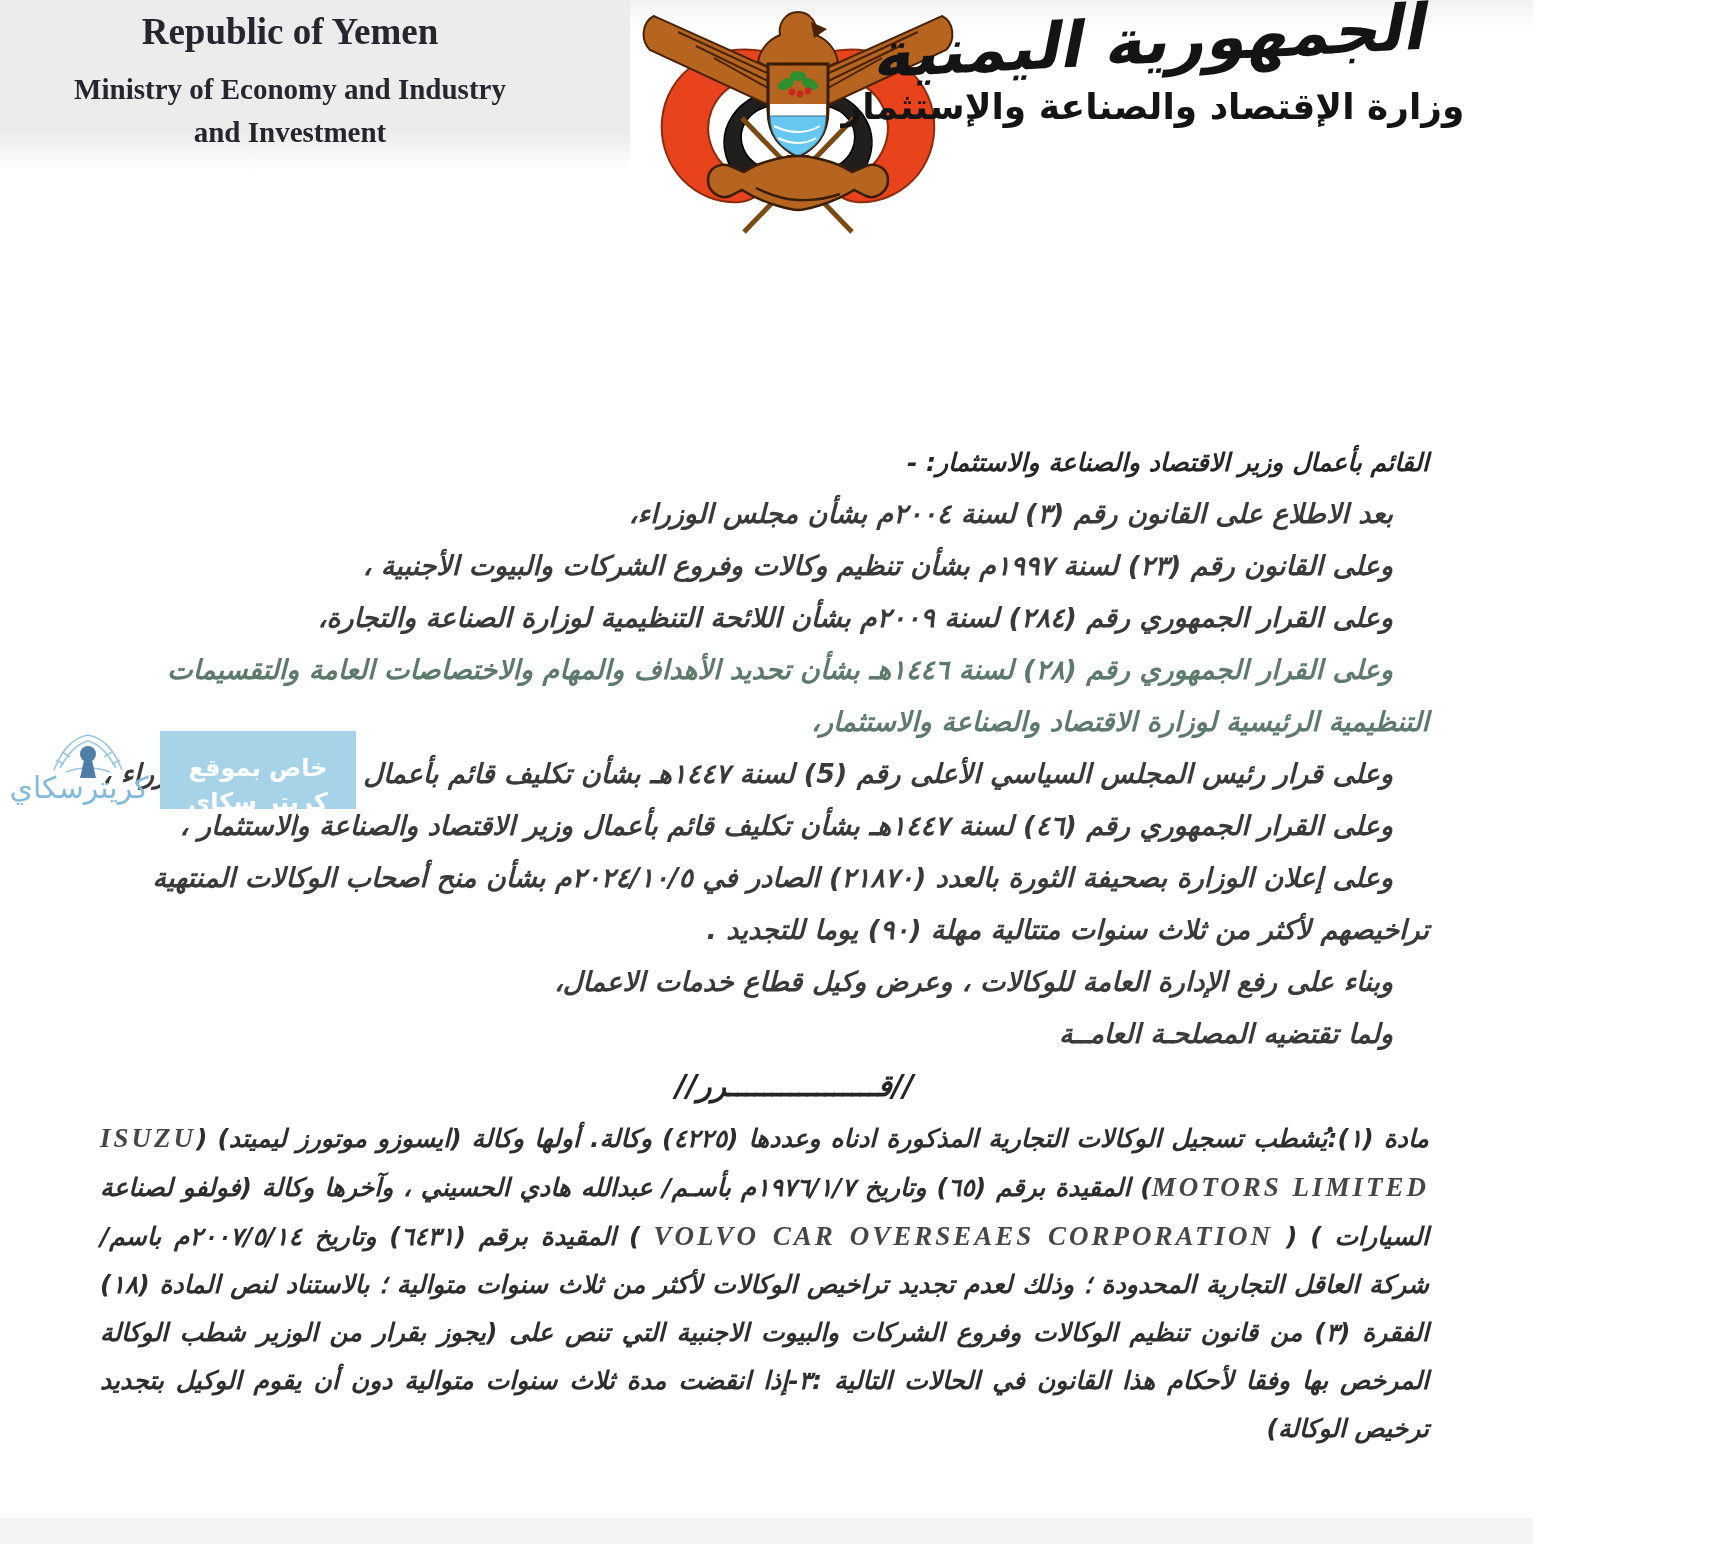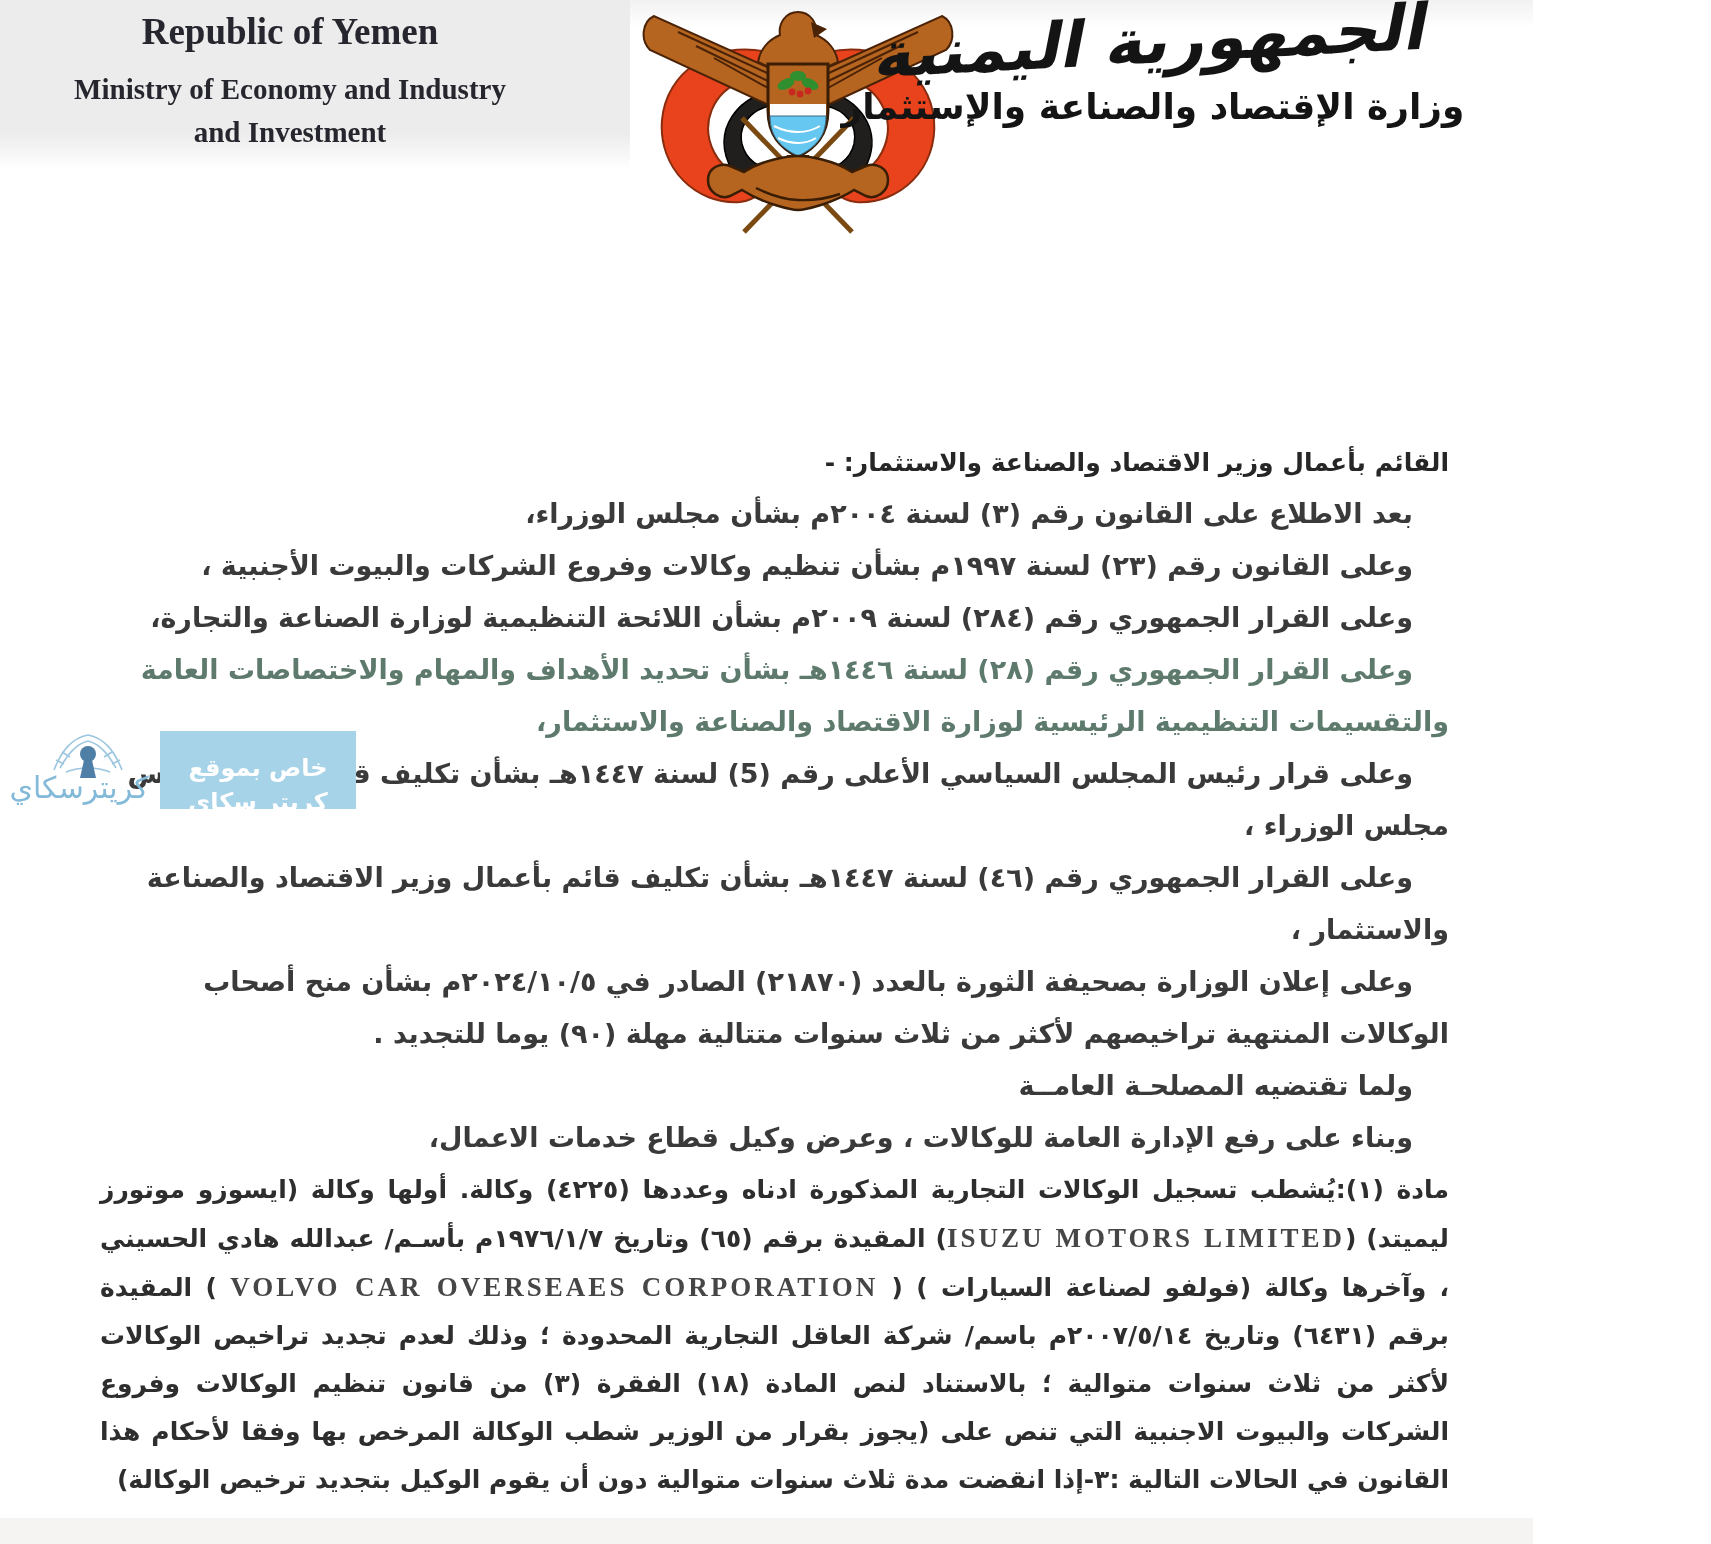--- a/index.html
+++ b/index.html
@@ -29,21 +29,21 @@
 
   
   .title{position:absolute;left:0;right:0;top:292px;text-align:center;direction:rtl;
          font-weight:bold;color:#474049;}
   .t1{font-size:28px;transform:translateX(-105px);}
   .t2{font-size:28px;margin-top:18px;transform:translateX(-150px);color:#3c3c3c;}
   .num{color:#2f63bd;font-size:34px;}
   .year{color:#6e434d;}
 
   
-  .textcol{position:absolute;right:84px;left:100px;top:438px;direction:rtl;text-align:right;color:#3a3a3a;}
+  .textcol{position:absolute;right:104px;left:100px;top:438px;direction:rtl;text-align:right;color:#3a3a3a;font-style:italic;}
   .opening{font-size:25px;font-weight:bold;color:#262626;line-height:50px;margin:0;}
   .pre{font-size:27px;font-weight:bold;line-height:52px;text-indent:36px;margin:0;}
   .tint{color:#5d7a6d;}
   .decree{font-size:30px;font-weight:bold;text-align:center;color:#262626;line-height:52px;
           transform:translateX(30px);margin:0;}
   .article{font-size:25px;font-weight:bold;line-height:48px;text-align:justify;text-align-last:right;
            color:#2e2e2e;margin:2px 0 0 0;}
   .latin{font-family:"Liberation Serif",serif;font-weight:600;letter-spacing:3px;
          font-size:27px;color:#464646;}
 
@@ -139,22 +139,23 @@
 
   <div class="textcol">
     <p class="opening">القائم بأعمال وزير الاقتصاد والصناعة والاستثمار: -</p>
     <p class="pre">بعد الاطلاع على القانون رقم (٣) لسنة ٢٠٠٤م بشأن مجلس الوزراء،</p>
     <p class="pre">وعلى القانون رقم (٢٣) لسنة ١٩٩٧م بشأن تنظيم وكالات وفروع الشركات والبيوت الأجنبية ،</p>
     <p class="pre">وعلى القرار الجمهوري رقم (٢٨٤) لسنة ٢٠٠٩م بشأن اللائحة التنظيمية لوزارة الصناعة والتجارة،</p>
     <p class="pre tint">وعلى القرار الجمهوري رقم (٢٨) لسنة ١٤٤٦هـ بشأن تحديد الأهداف والمهام والاختصاصات العامة والتقسيمات التنظيمية الرئيسية لوزارة الاقتصاد والصناعة والاستثمار،</p>
     <p class="pre">وعلى قرار رئيس المجلس السياسي الأعلى رقم (5) لسنة ١٤٤٧هـ بشأن تكليف قائم بأعمال رئيس مجلس الوزراء ،</p>
     <p class="pre">وعلى القرار الجمهوري رقم (٤٦) لسنة ١٤٤٧هـ بشأن تكليف قائم بأعمال وزير الاقتصاد والصناعة والاستثمار ،</p>
     <p class="pre">وعلى إعلان الوزارة بصحيفة الثورة بالعدد (٢١٨٧٠) الصادر في ٢٠٢٤/١٠/٥م بشأن منح أصحاب الوكالات المنتهية تراخيصهم لأكثر من ثلاث سنوات متتالية مهلة (٩٠) يوما للتجديد .</p>
+    <p class="pre">وبناء على رفع الإدارة العامة للوكالات ، وعرض وكيل قطاع خدمات الاعمال،</p>
     <p class="pre">ولما تقتضيه المصلحـة العامــة</p>
-    <p class="pre">وبناء على رفع الإدارة العامة للوكالات ، وعرض وكيل قطاع خدمات الاعمال،</p>
+    <p class="decree">//قـــــــــــــــــرر//</p>
     <p class="article">
       <span>مادة (١):يُشطب تسجيل الوكالات التجارية المذكورة ادناه وعددها (٤٢٢٥) وكالة. أولها وكالة (ايسوزو موتورز ليميتد) (</span><span class="latin">ISUZU MOTORS LIMITED</span><span>) المقيدة برقم (٦٥) وتاريخ ١٩٧٦/١/٧م بأسـم/ عبدالله هادي الحسيني ، وآخرها وكالة (فولفو لصناعة السيارات ) ( </span><span class="latin">VOLVO CAR OVERSEAES CORPORATION</span><span> ) المقيدة برقم (٦٤٣١) وتاريخ ٢٠٠٧/٥/١٤م باسم/ شركة العاقل التجارية المحدودة ؛ وذلك لعدم تجديد تراخيص الوكالات لأكثر من ثلاث سنوات متوالية ؛ بالاستناد لنص المادة (١٨) الفقرة (٣) من قانون تنظيم الوكالات وفروع الشركات والبيوت الاجنبية التي تنص على (يجوز بقرار من الوزير شطب الوكالة المرخص بها وفقا لأحكام هذا القانون في الحالات التالية :٣-إذا انقضت مدة ثلاث سنوات متوالية دون أن يقوم الوكيل بتجديد ترخيص الوكالة)</span>
     </p>
   </div>
 
   <div class="badge">
     <div>خاص بموقع</div>
     <div>كريتر سكاي</div>
   </div>
   <div class="wm-logo">

